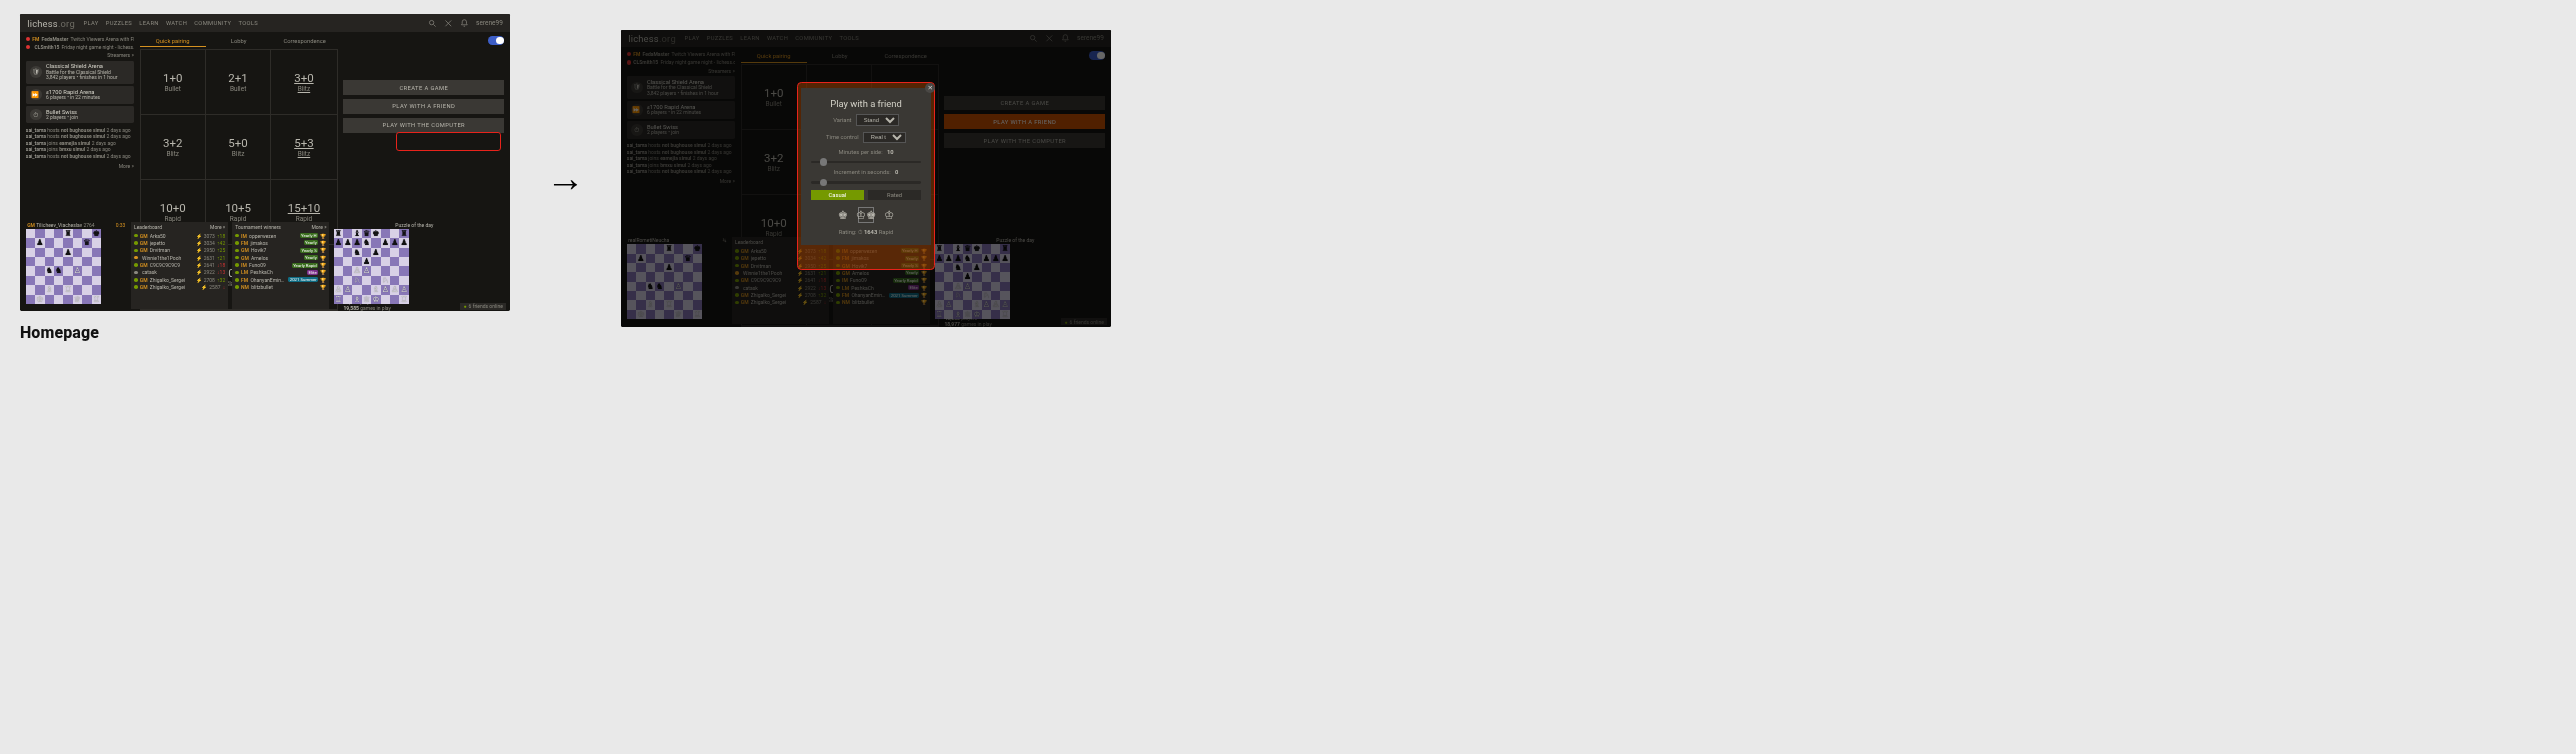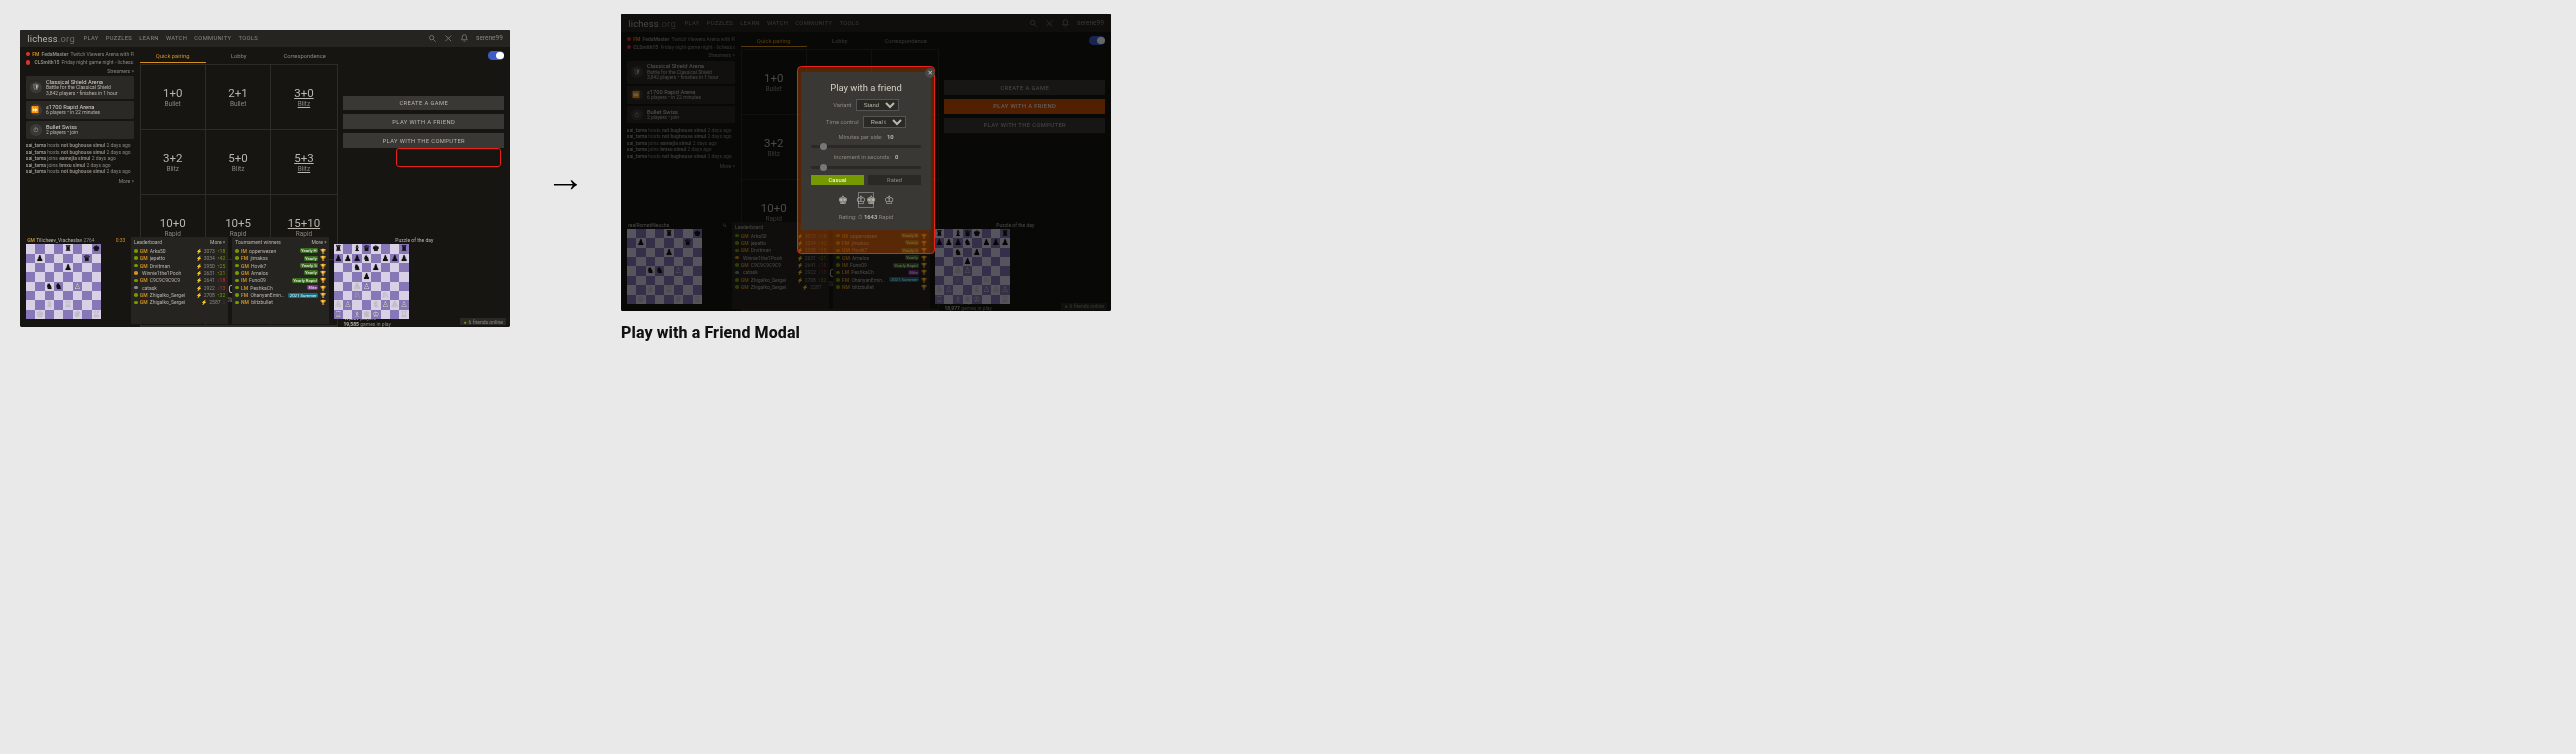--- a/index.html
+++ b/index.html
@@ -703,20 +703,21 @@
                 <div class="pc" style="color: rgb(255, 255, 255); text-shadow: rgb(0, 0, 0) 0px 0px 0.7px;">♖</div>
               </div>
             </div>
         </div>
       </div>
 
       <div class="friends-tab">6 friends online</div>
 
       <div class="hl" style="left:376px; top:118px; width:105px; height:19px;"></div>
     </div>
+    <div class="caption">Homepage</div>
   </div>
 
   <div class="arrow">→</div>
 
   <div class="panel-col">
     <div class="window">
 
       <div class="topbar">
         <span class="brand">
           <span>lichess</span><span class="brand-suffix">.org</span>
@@ -1265,16 +1266,15 @@
         <div class="kings">
           <div class="k">♚</div>
           <div class="k sel">♔♚</div>
           <div class="k">♔</div>
         </div>
         <div class="rating-line">
           <span>Rating:</span> ⏱ <b>1643</b> <span>Rapid</span>
         </div>
       </div>
     </div>
-    <div class="caption">Play with a Friend Modal</div>
   </div>
 </div>
 
 
 </body></html>

